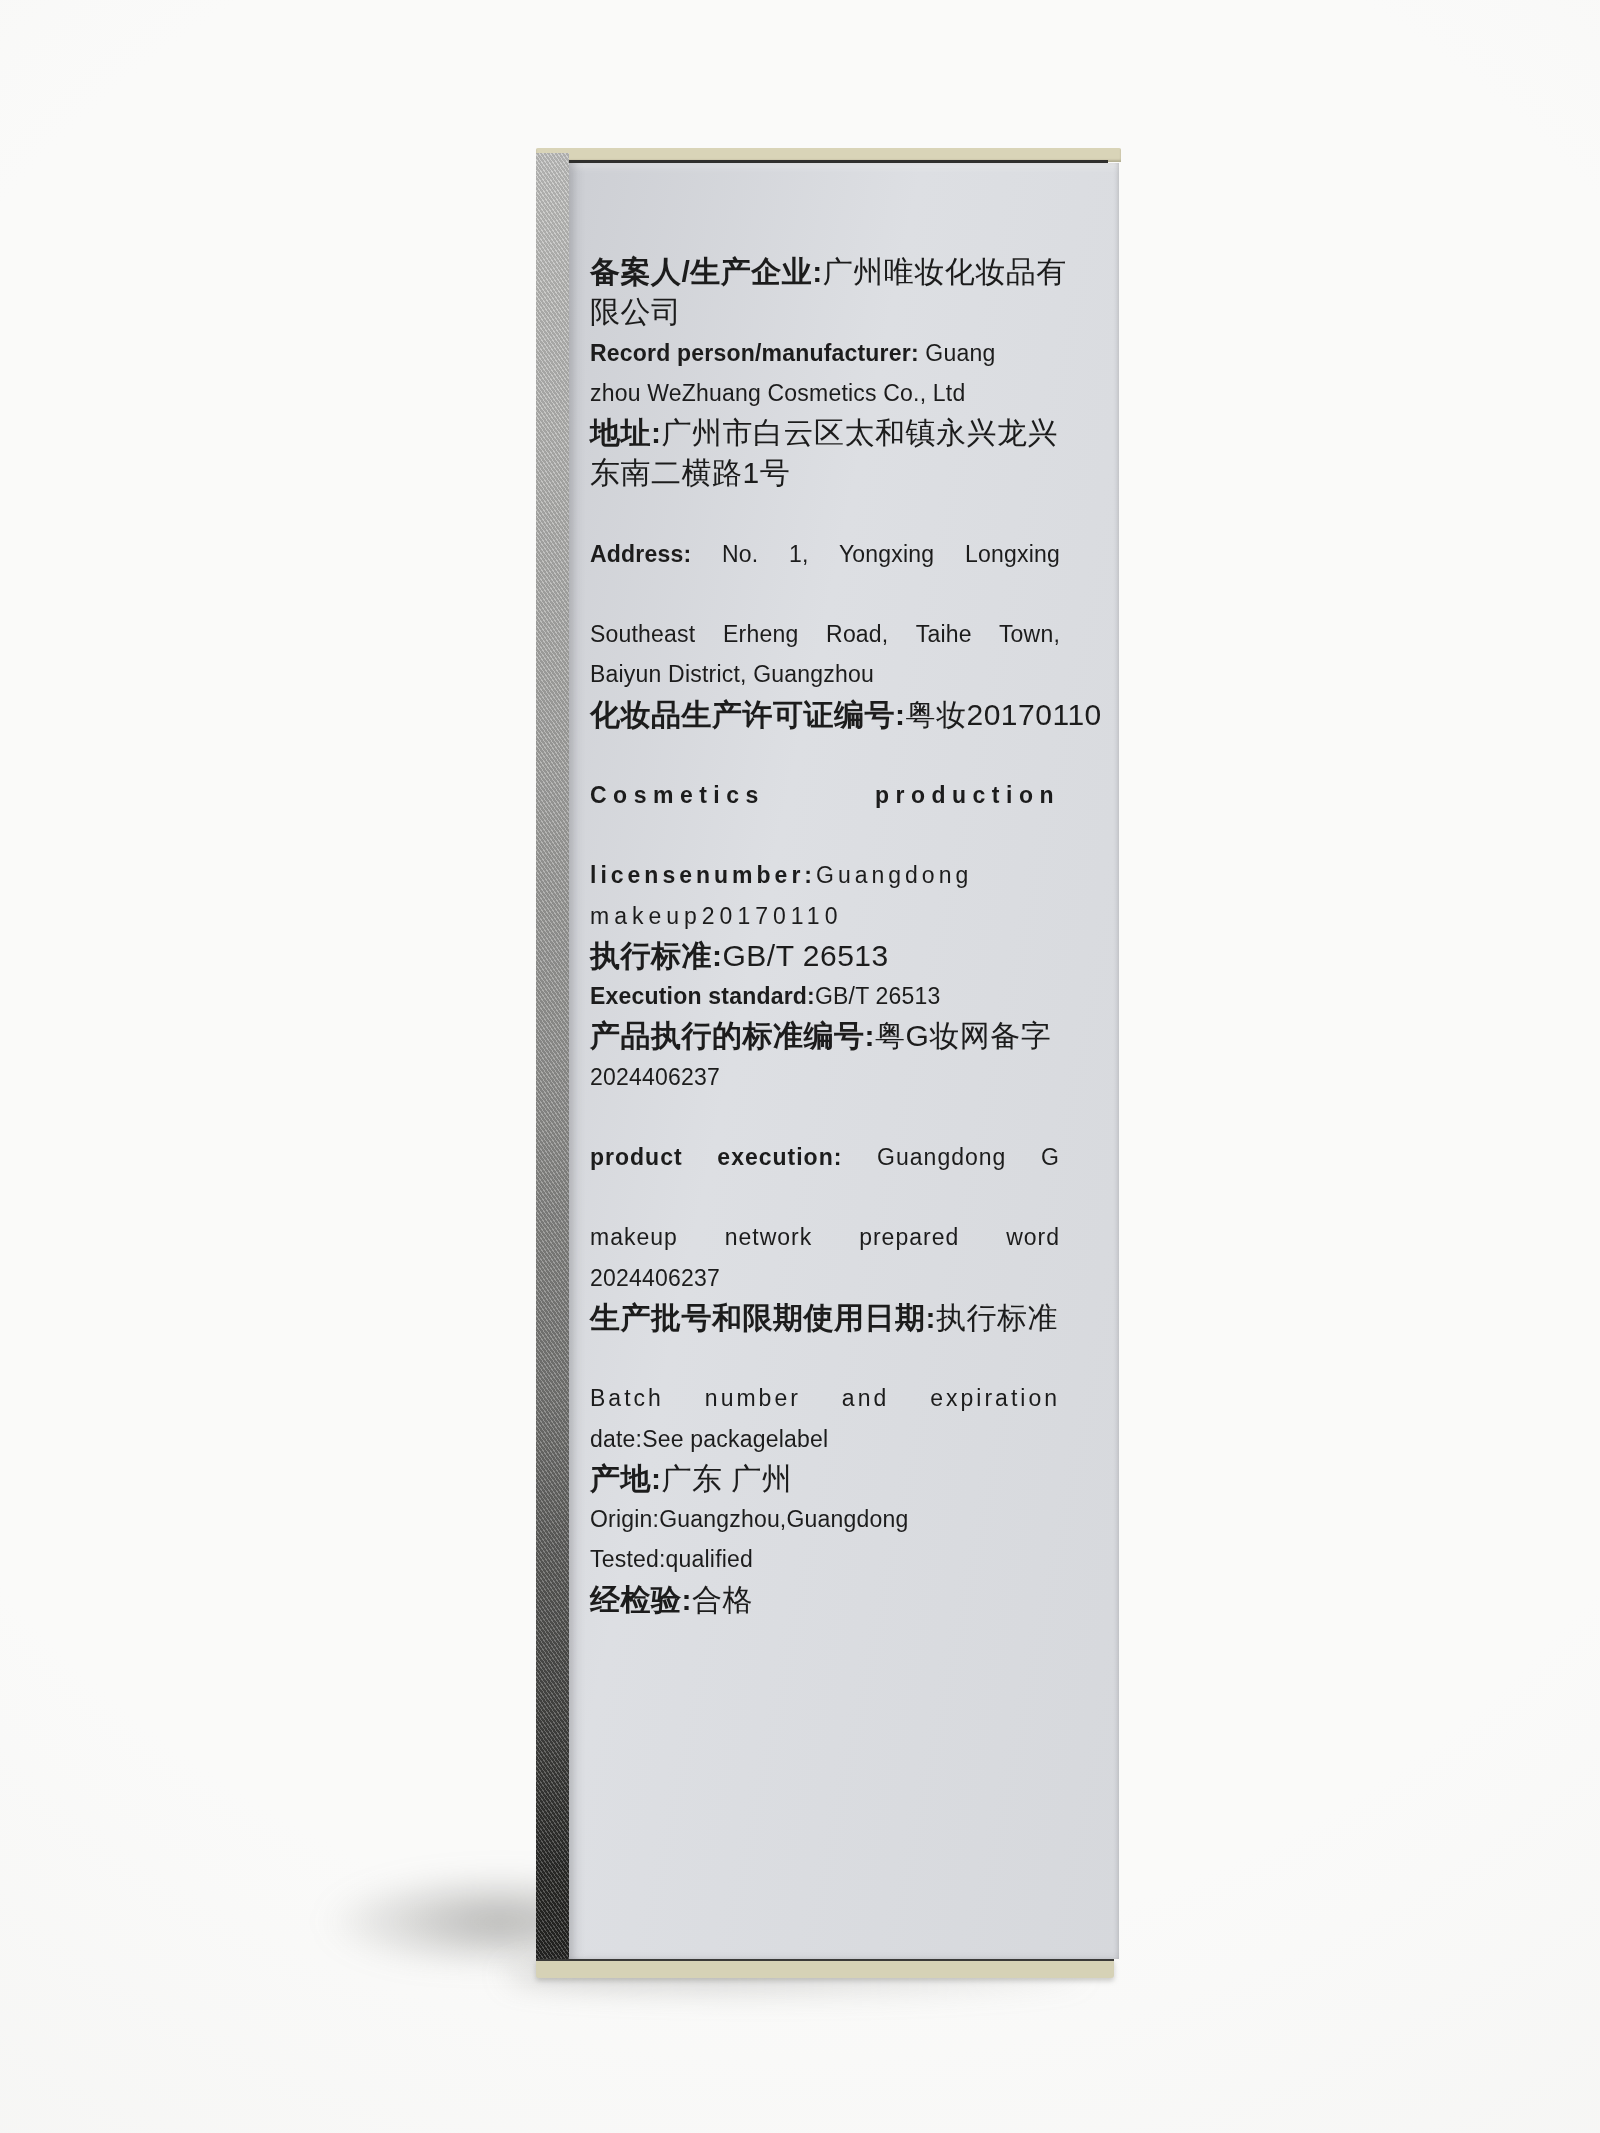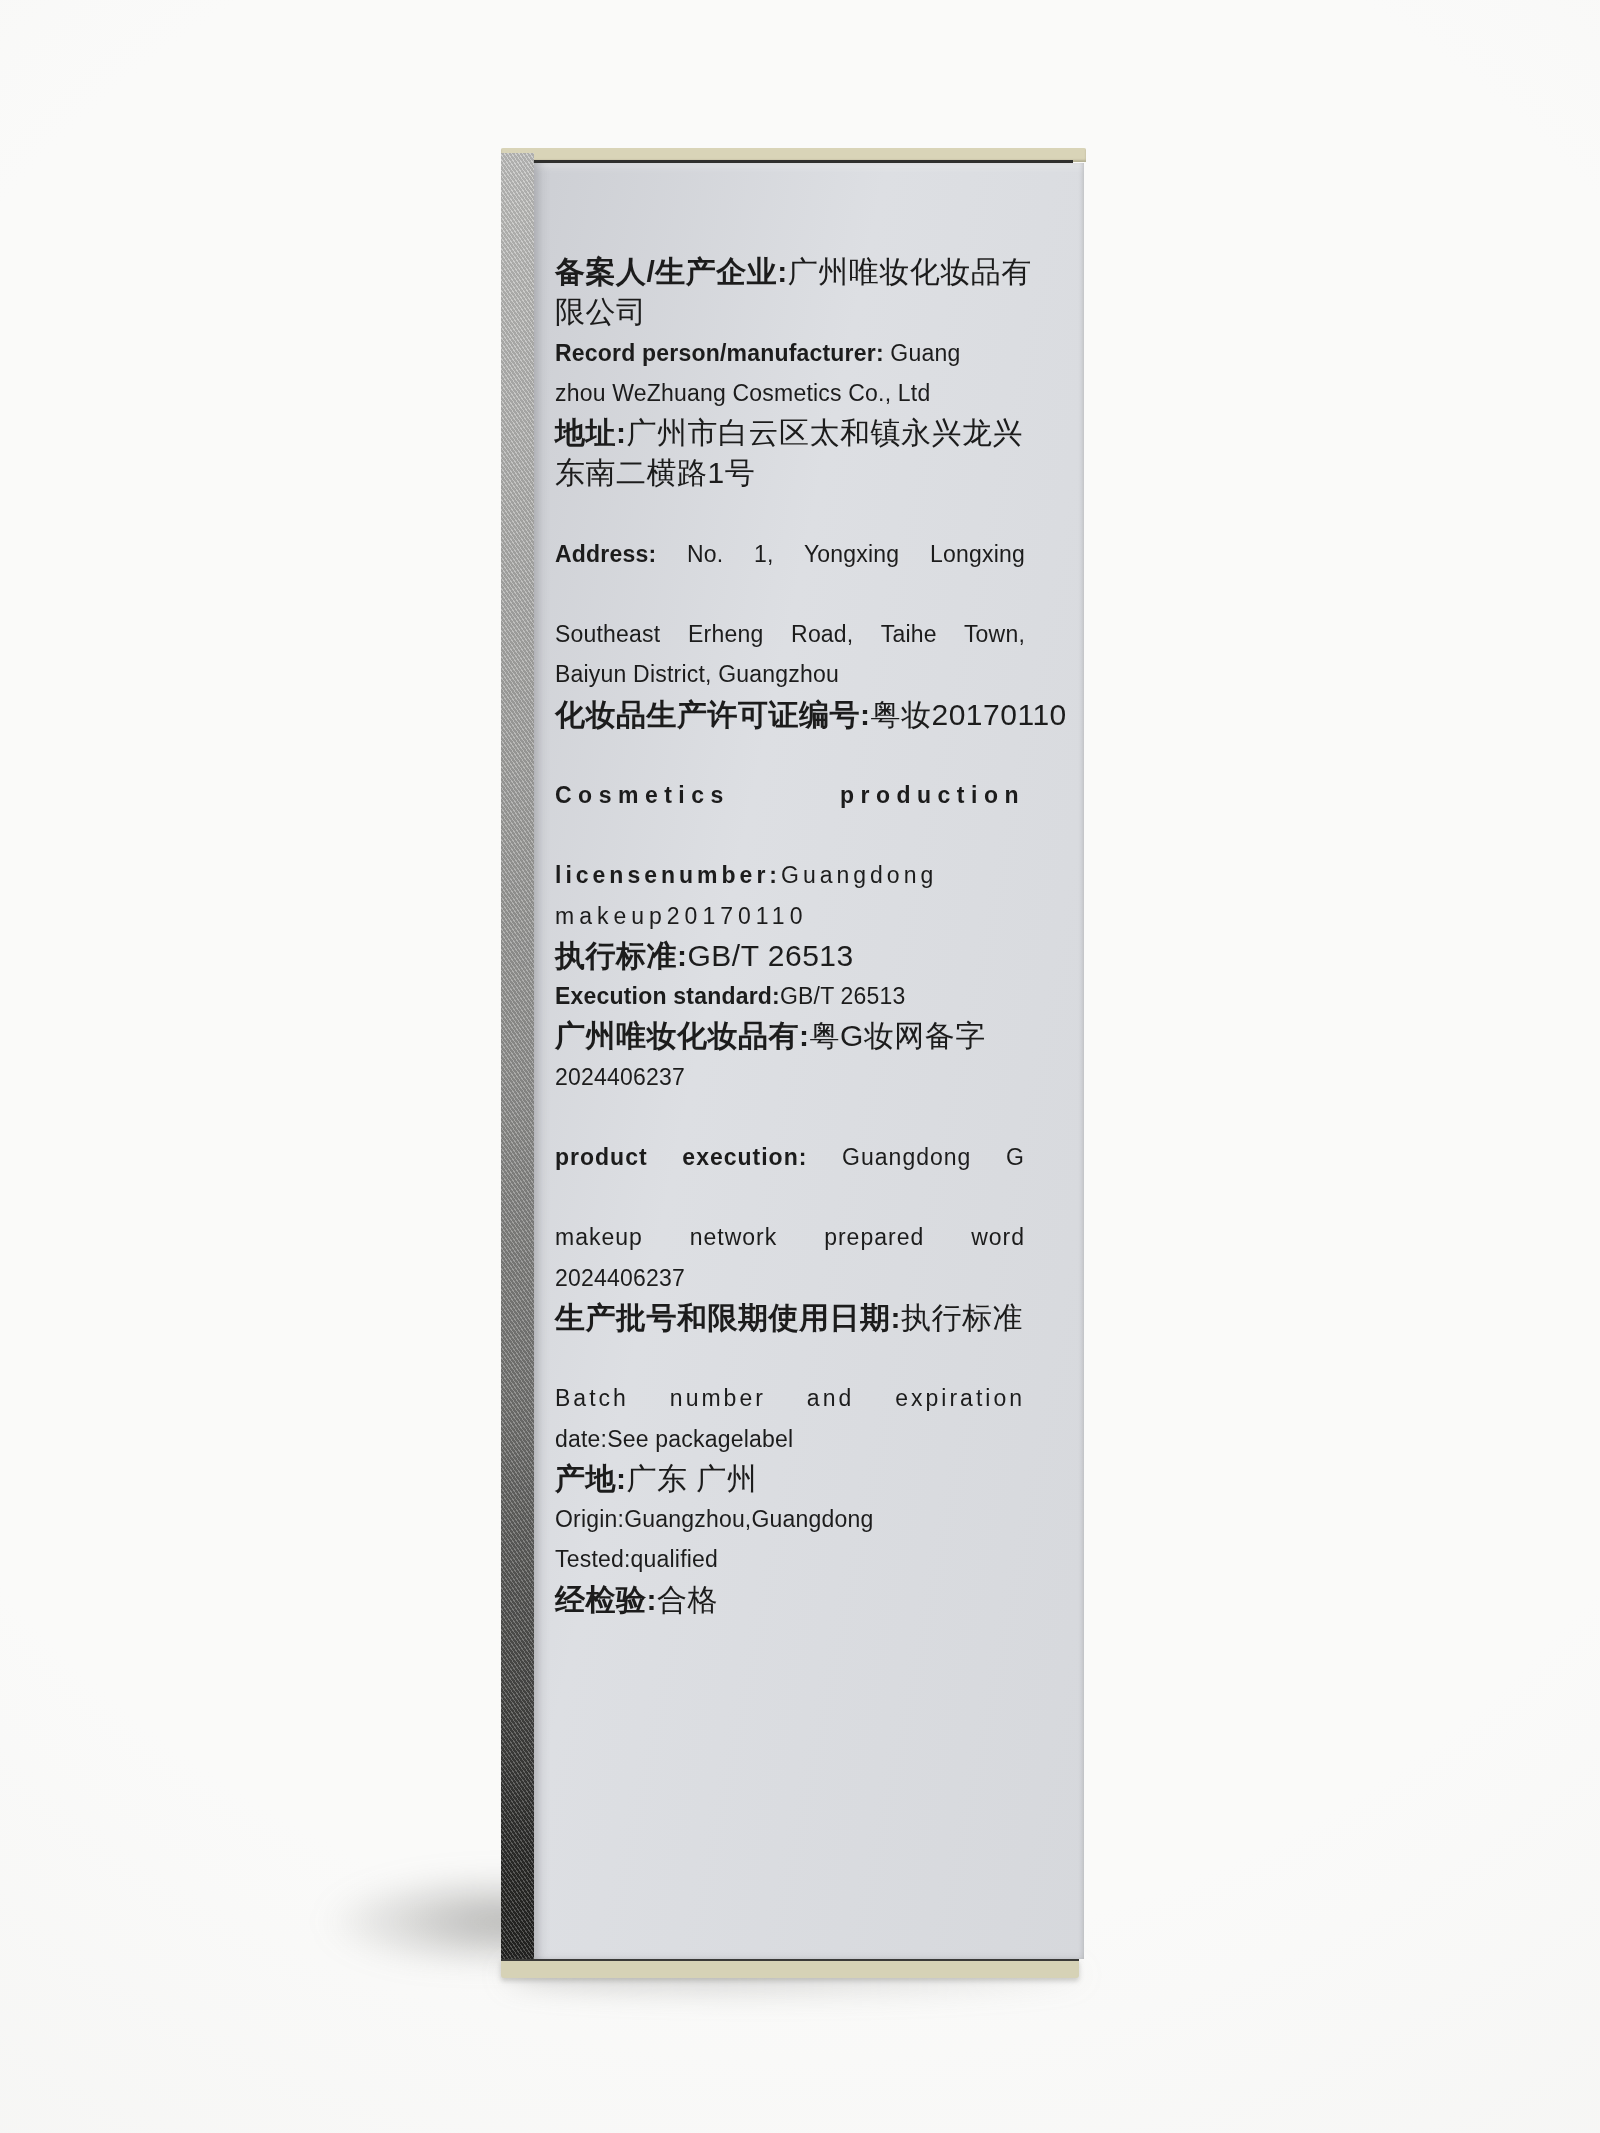--- a/index.html
+++ b/index.html
@@ -18,21 +18,21 @@
     position:absolute;left:320px;top:1872px;width:250px;height:90px;
     background:radial-gradient(ellipse at 72% 55%, rgba(105,105,102,0.48), rgba(105,105,102,0) 70%);
     filter:blur(14px);
   }
   .shadow-b{
     position:absolute;left:505px;top:1958px;width:580px;height:34px;border-radius:50%;
     background:linear-gradient(to right, rgba(120,120,117,0.34), rgba(150,150,147,0.10));
     filter:blur(14px);
   }
   
-  #box{position:absolute;left:501px;top:148px;width:585px;height:1829px;}
+  #box{position:absolute;left:536px;top:148px;width:585px;height:1829px;}
   #top-edge{
     position:absolute;left:0;top:0;width:585px;height:14px;
     background:var(--cream,#d9d4b8);
     border-radius:2px 2px 0 0;
     box-shadow:inset 0 -2px 2px rgba(110,105,80,0.35);
   }
   #top-edge-line{
     position:absolute;left:26px;top:12px;width:546px;height:3px;
     background:var(--edge-dark,#2f2f2d);
   }
@@ -100,21 +100,21 @@
           <div class="line cjk"><span>东南二横路1号</span></div>
           <div class="line lat just"><span class="b">Address:</span><span> No. 1, Yongxing Longxing</span></div>
           <div class="line lat just"><span>Southeast Erheng Road, Taihe Town,</span></div>
           <div class="line lat"><span>Baiyun District, Guangzhou</span></div>
           <div class="line cjk"><span class="b">化妆品生产许可证编号:</span><span>粤妆20170110</span></div>
           <div class="line lat just ls6"><span class="b">Cosmetics production</span></div>
           <div class="line lat just ls4"><span class="b">licensenumber:</span><span>Guangdong</span></div>
           <div class="line lat ls5"><span>makeup20170110</span></div>
           <div class="line cjk"><span class="b">执行标准:</span><span>GB/T 26513</span></div>
           <div class="line lat"><span class="b">Execution standard:</span><span>GB/T 26513</span></div>
-          <div class="line cjk"><span class="b">广州唯妆化妆品有:</span><span>粤G妆网备字</span></div>
+          <div class="line cjk"><span class="b">产品执行的标准编号:</span><span>粤G妆网备字</span></div>
           <div class="line lat"><span>2024406237</span></div>
           <div class="line lat just ls1"><span class="b">product execution:</span><span> Guangdong G</span></div>
           <div class="line lat just ls1"><span>makeup network prepared word</span></div>
           <div class="line lat"><span>2024406237</span></div>
           <div class="line cjk"><span class="b">生产批号和限期使用日期:</span><span>执行标准</span></div>
           <div class="line lat just ls3"><span>Batch number and expiration</span></div>
           <div class="line lat"><span>date:See packagelabel</span></div>
           <div class="line cjk"><span class="b">产地:</span><span>广东 广州</span></div>
           <div class="line lat"><span>Origin:Guangzhou,Guangdong</span></div>
           <div class="line lat"><span>Tested:qualified</span></div>

